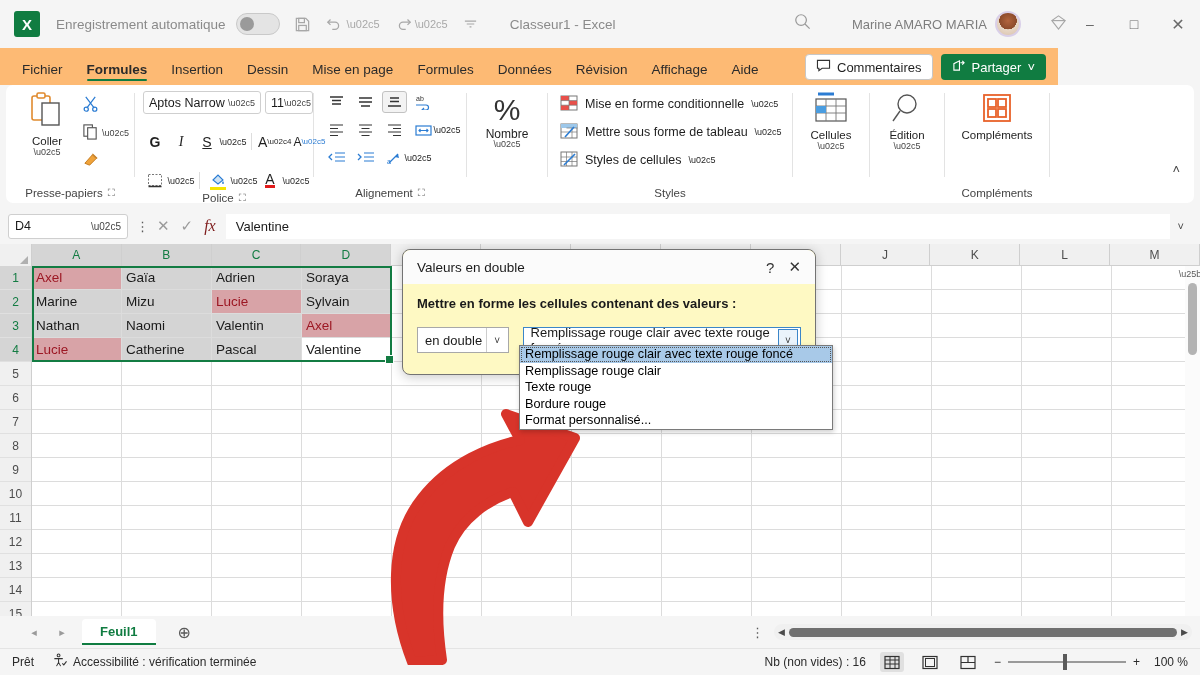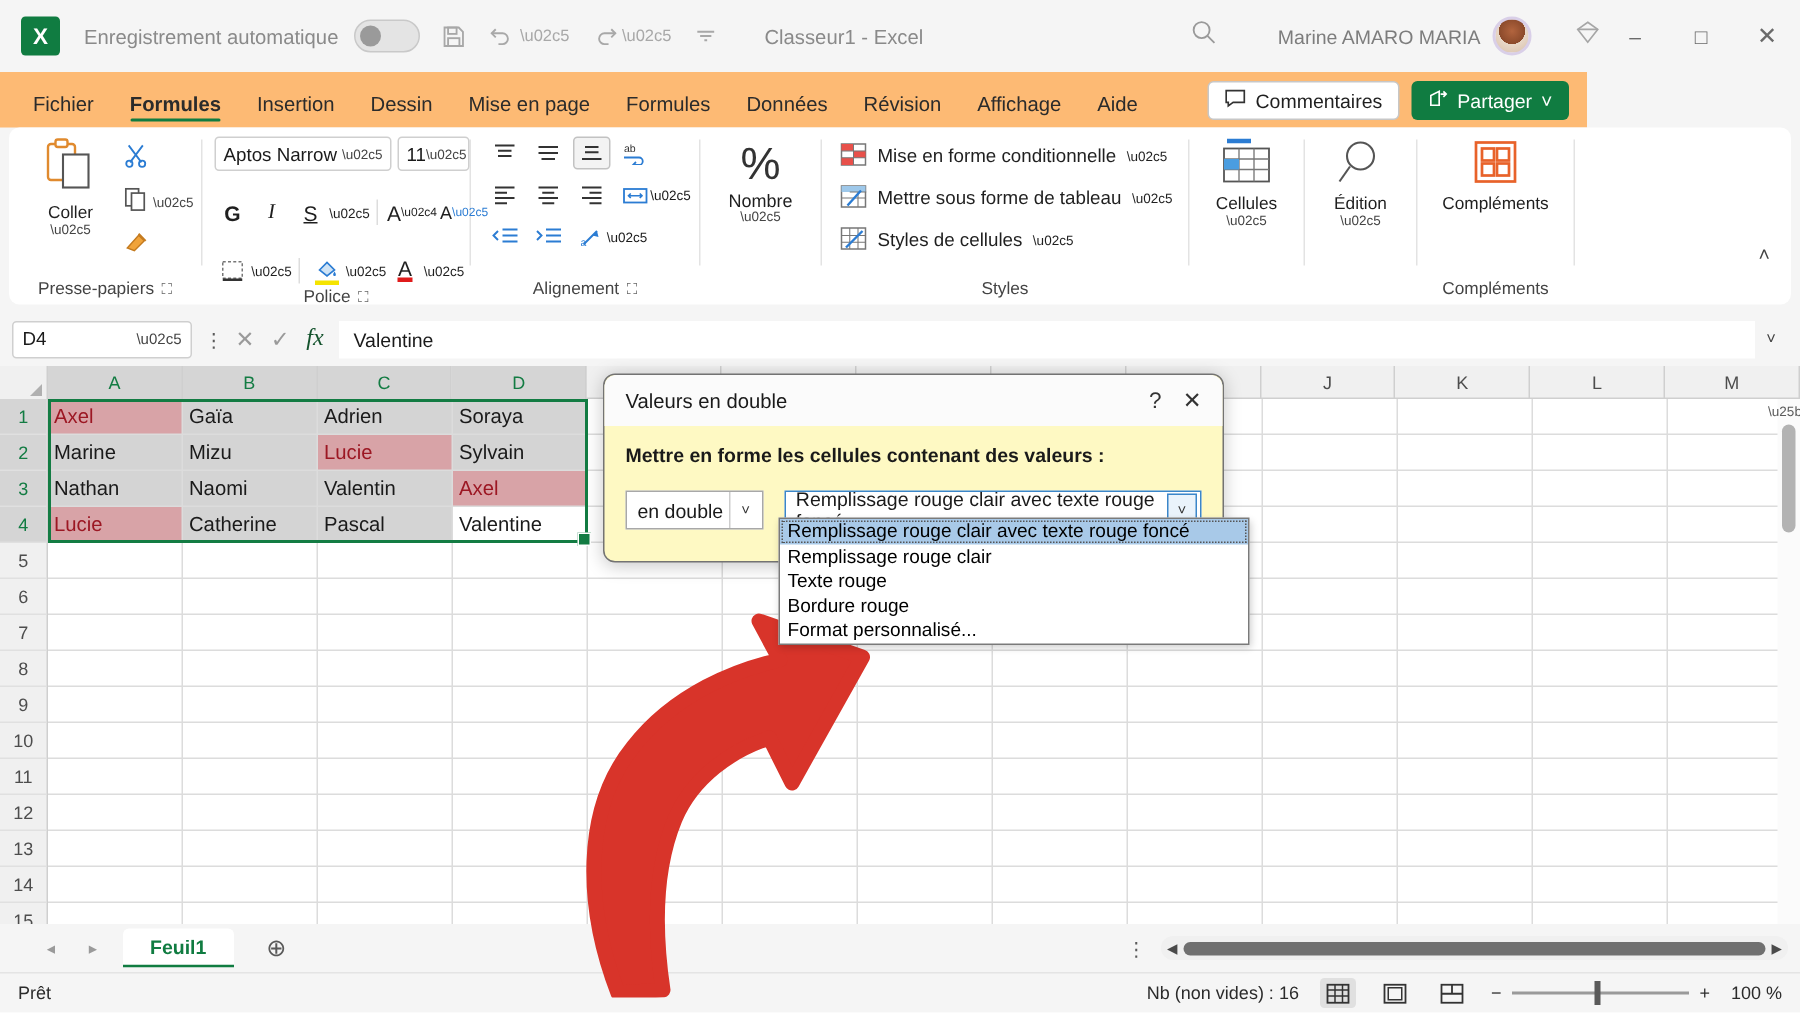--- a/index.html
+++ b/index.html
@@ -132,21 +132,21 @@
     position:absolute; left:0; top:208px; width:1200px; height:36px;
     background:#f5f5f5; display:flex; align-items:center; padding:0 8px;
   }
   .namebox{
     width:120px;height:25px;border:1px solid #cfcfcf;border-radius:3px;background:#fff;
     display:flex;align-items:center;justify-content:space-between;
     padding:0 6px; font-size:12.5px;
   }
   .dots-v{ margin:0 8px; color:#5a5a5a; font-size:13px; letter-spacing:0; }
   .fx-group{ display:flex;align-items:center;gap:11px; color:#9a9a9a; font-size:15px; }
-  .fx{ font-style:italic; font-family:"Liberation Serif", serif; color:#14532d; font-size:16px; }
+  .fx{ font-style:italic; font-family:"Liberation Serif", serif; color:#7f1d1d; font-size:16px; }
   .finput{
     flex:1; height:25px; background:#fff; border:none; margin-left:10px;
     display:flex; align-items:center; padding-left:10px; font-size:13px;
   }
   .fbar-chev{ color:#444; font-size:11px; padding:0 8px; }
 
   
   .gridwrap{
     position:absolute; left:0; top:244px; width:1200px; height:372px;
     background:#fff; overflow:hidden;
@@ -1033,20 +1033,30 @@
       <div class="hscroll">
         <span class="hs-arrow">◀</span>
         <div class="hs-thumb"></div>
         <span class="hs-arrow">▶</span>
       </div>
     </div>
   </div>
 
   <div class="statusbar">
     <div class="sb-item">Prêt</div>
+    <div class="sb-item">
+      <span>
+        <svg width="15" height="15" viewBox="0 0 16 16">
+            <circle cx="7" cy="2.6" r="1.5" fill="none" stroke="#333" stroke-width="1.1"></circle>
+            <path d="M2.5 6h9M7 6v4M7 10l-2.2 4M7 10l2.2 4" stroke="#333" stroke-width="1.1" fill="none"></path>
+            <path d="M11 11l1.6 1.6L15.5 9" stroke="#333" stroke-width="1.2" fill="none"></path>
+          </svg>
+      </span>
+      <span>Accessibilité : vérification terminée</span>
+    </div>
     <div class="sb-right">
       <span>Nb (non vides) : 16</span>
       <div class="view-btn on">
         <svg width="16" height="15" viewBox="0 0 16 15">
             <rect x="1" y="1.5" width="14" height="12" fill="none" stroke="#333" stroke-width="1.2"></rect>
             <path d="M1 5h14M1 9h14M6 1.5v12M11 1.5v12" stroke="#333" stroke-width="1"></path>
           </svg>
       </div>
       <div class="view-btn">
         <svg width="16" height="15" viewBox="0 0 16 15">

